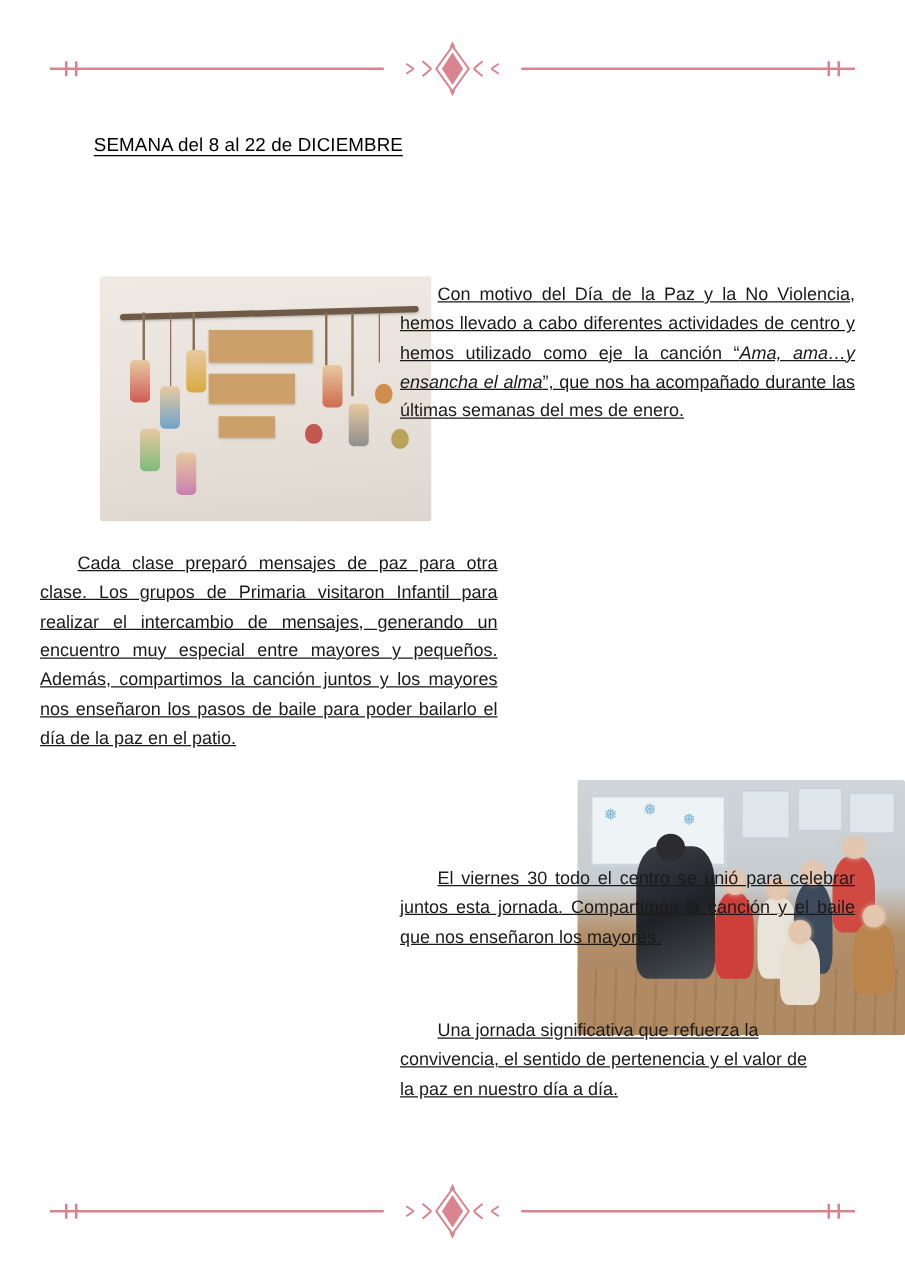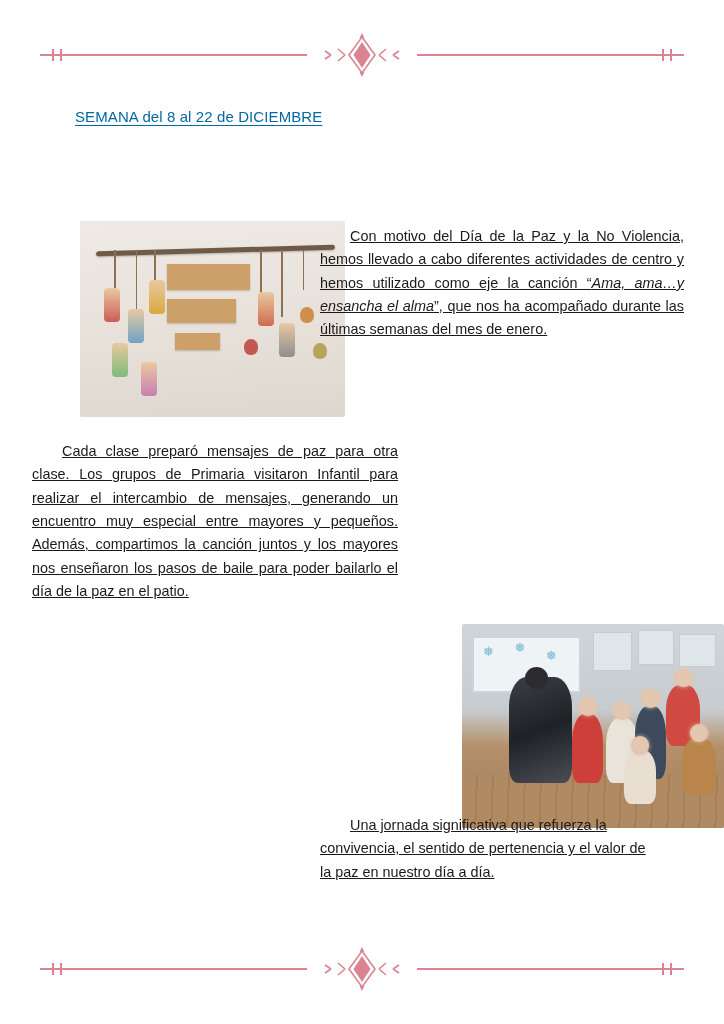--- a/index.html
+++ b/index.html
@@ -60,21 +60,21 @@
     flex: 0 0 auto;
   }
   .orn-center svg { display: block; }
 
   
   .week-line {
     position: absolute;
     top: 108px;
     left: 75px;
     font-size: 15px;
-    color: #0369a1;
+    color: #000000;
     text-decoration: underline;
     text-underline-offset: 3px;
     letter-spacing: 0.1px;
   }
   .doc-title {
     position: absolute;
     top: 156px;
     left: 0;
     right: 0;
     text-align: center;
@@ -256,20 +256,23 @@
 
     <div class="kid" style="left:84%; top:56%; width:13%; height:28%; background:#b9854c;"></div>
     <div class="head" style="left:87%; top:49%; width:7%; height:9%;"></div>
     <div class="blur" style="left:87%; top:49%; width:7%; height:9%;"></div>
 
     <div class="kid" style="left:62%; top:62%; width:12%; height:26%; background:#e8dfd2;"></div>
     <div class="head" style="left:64.5%; top:55%; width:7%; height:9%;"></div>
     <div class="blur" style="left:64.5%; top:55%; width:7%; height:9%;"></div>
   </div>
 
+  <div class="block para" style="left:320px; top:692px; width:364px;">
+    <span class="indent"></span><span>El viernes 30 todo el centro se unió para celebrar juntos esta jornada. Compartimos la canción y el baile que nos enseñaron los mayores.</span>
+  </div>
 
   <div class="block para" style="left:320px; top:814px; width:340px; text-align:left;">
     <span class="indent"></span><span>Una jornada significativa que refuerza la convivencia, el sentido de pertenencia y el valor de la paz en nuestro día a día.</span>
   </div>
 
   <div class="ornament bottom">
     <div class="orn-line left"></div>
     <div class="orn-center">
       <svg width="110" height="54" viewBox="0 0 110 54" fill="none" xmlns="http://www.w3.org/2000/svg">
         <g stroke="#d98490" stroke-width="1.6" fill="none">

